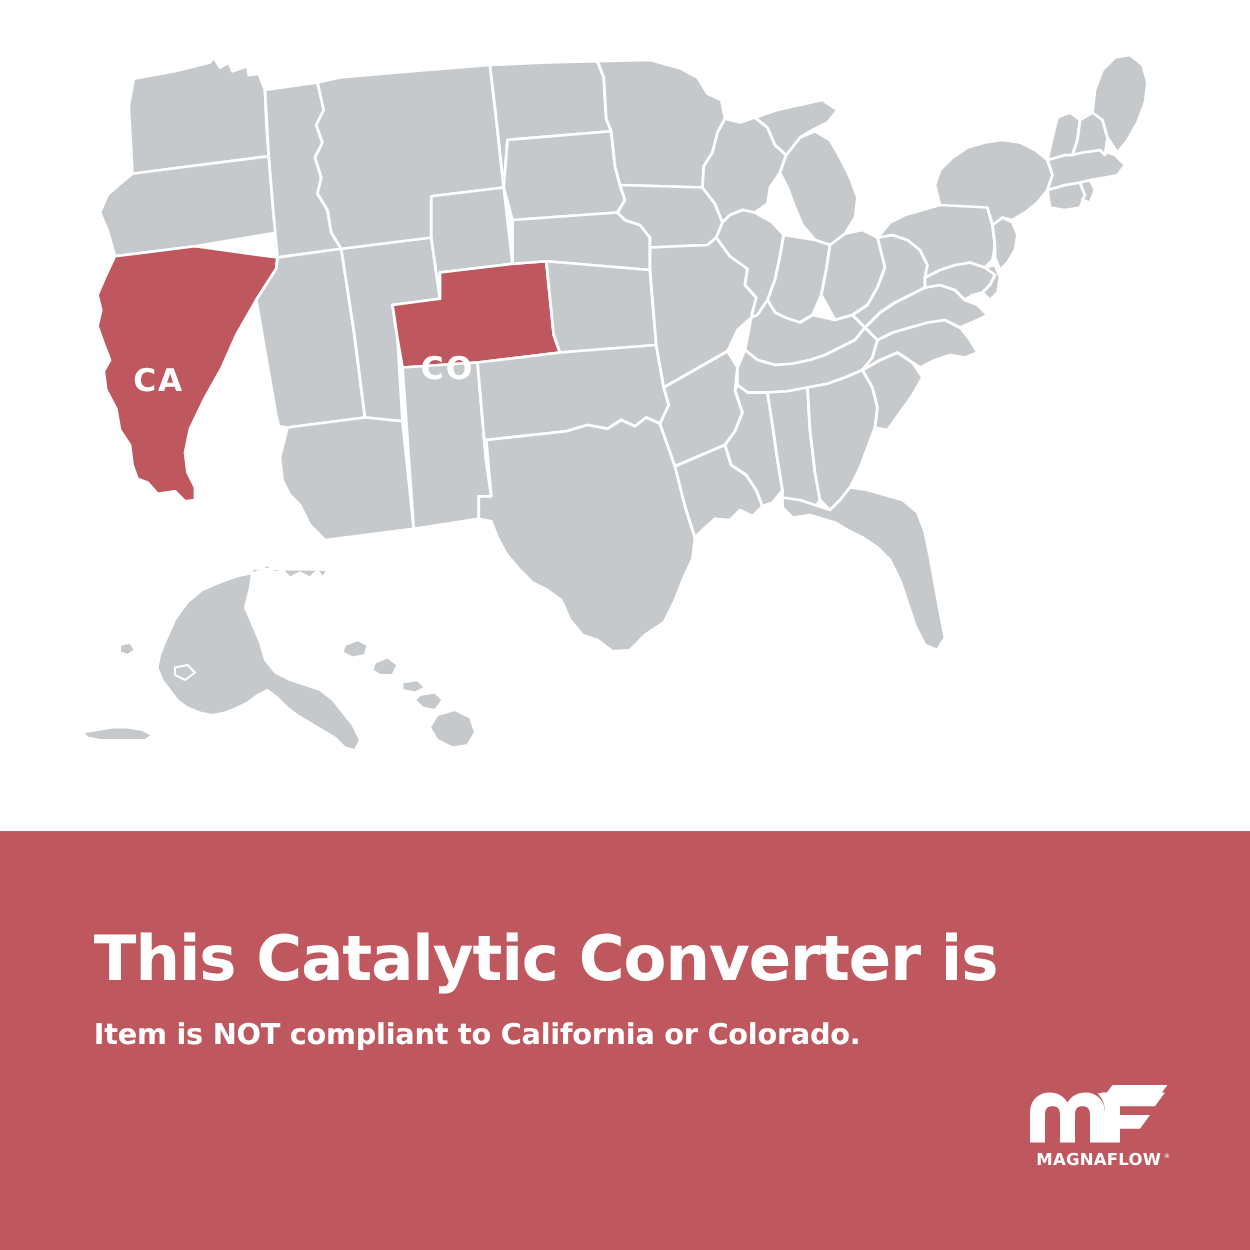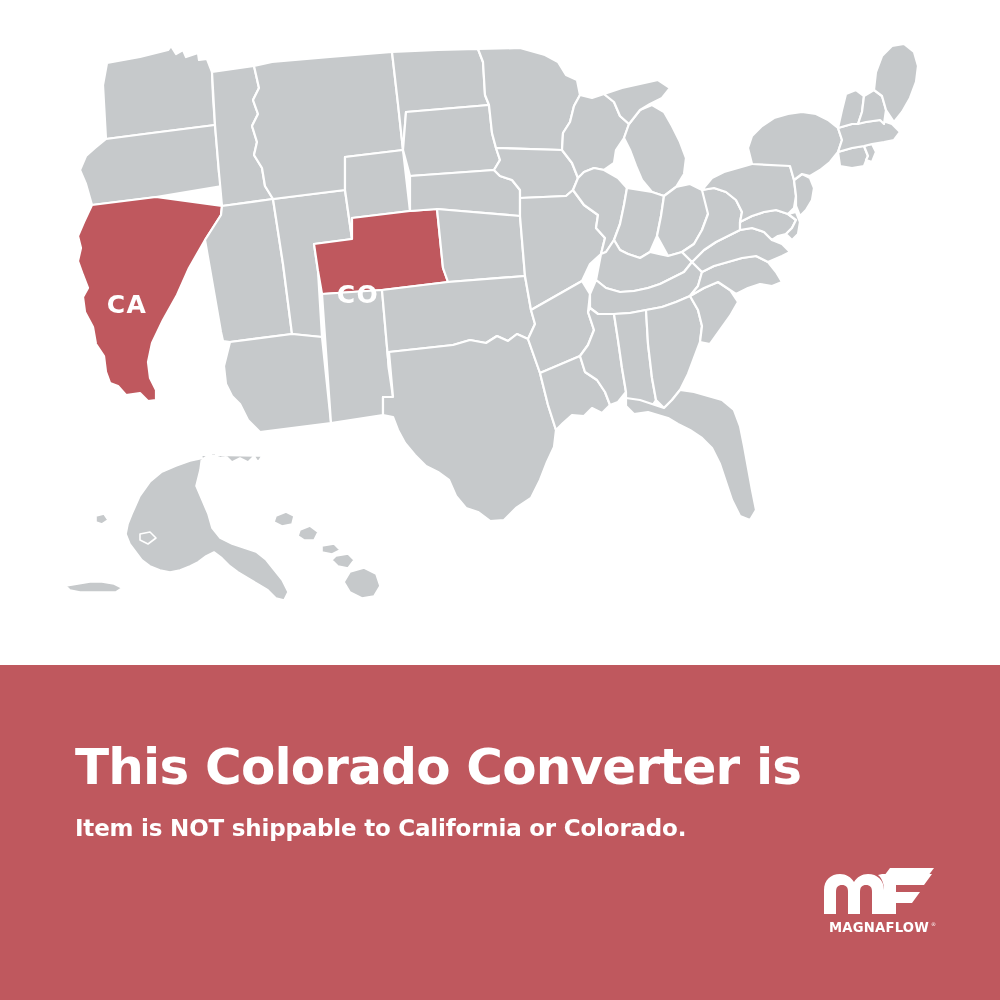--- a/index.html
+++ b/index.html
@@ -256,22 +256,22 @@
       <path class="inset" d="M350,572 L364,568 L376,574 L380,586 L374,596 L362,598 L350,592 L344,582 Z"></path>
 
       <text class="state-label" x="127" y="306">CA</text>
       <text class="state-label" x="358" y="296">CO</text>
     </svg>
   </div>
 
   <div id="banner">
 
     <div id="banner-text">
-      <div class="headline">This Colorado Converter is</div>
-      <div class="subline">Item is NOT shippable to California or Colorado.</div>
+      <div class="headline">This Catalytic Converter is</div>
+      <div class="subline">Item is NOT compliant to California or Colorado.</div>
     </div>
 
     <div id="logo">
       <svg viewBox="0 0 118 74" xmlns="http://www.w3.org/2000/svg">
 
         <g class="logo-mark">
 
           <path d="M4,48 L4,24 C4,14 11,8 20,8 C26,8 31,11 34,16 C37,11 42,8 48,8
                    C57,8 64,14 64,24 L64,48 L52,48 L52,26 C52,21 50,19 46,19
                    C42,19 40,21 40,26 L40,48 L28,48 L28,26 C28,21 26,19 22,19

